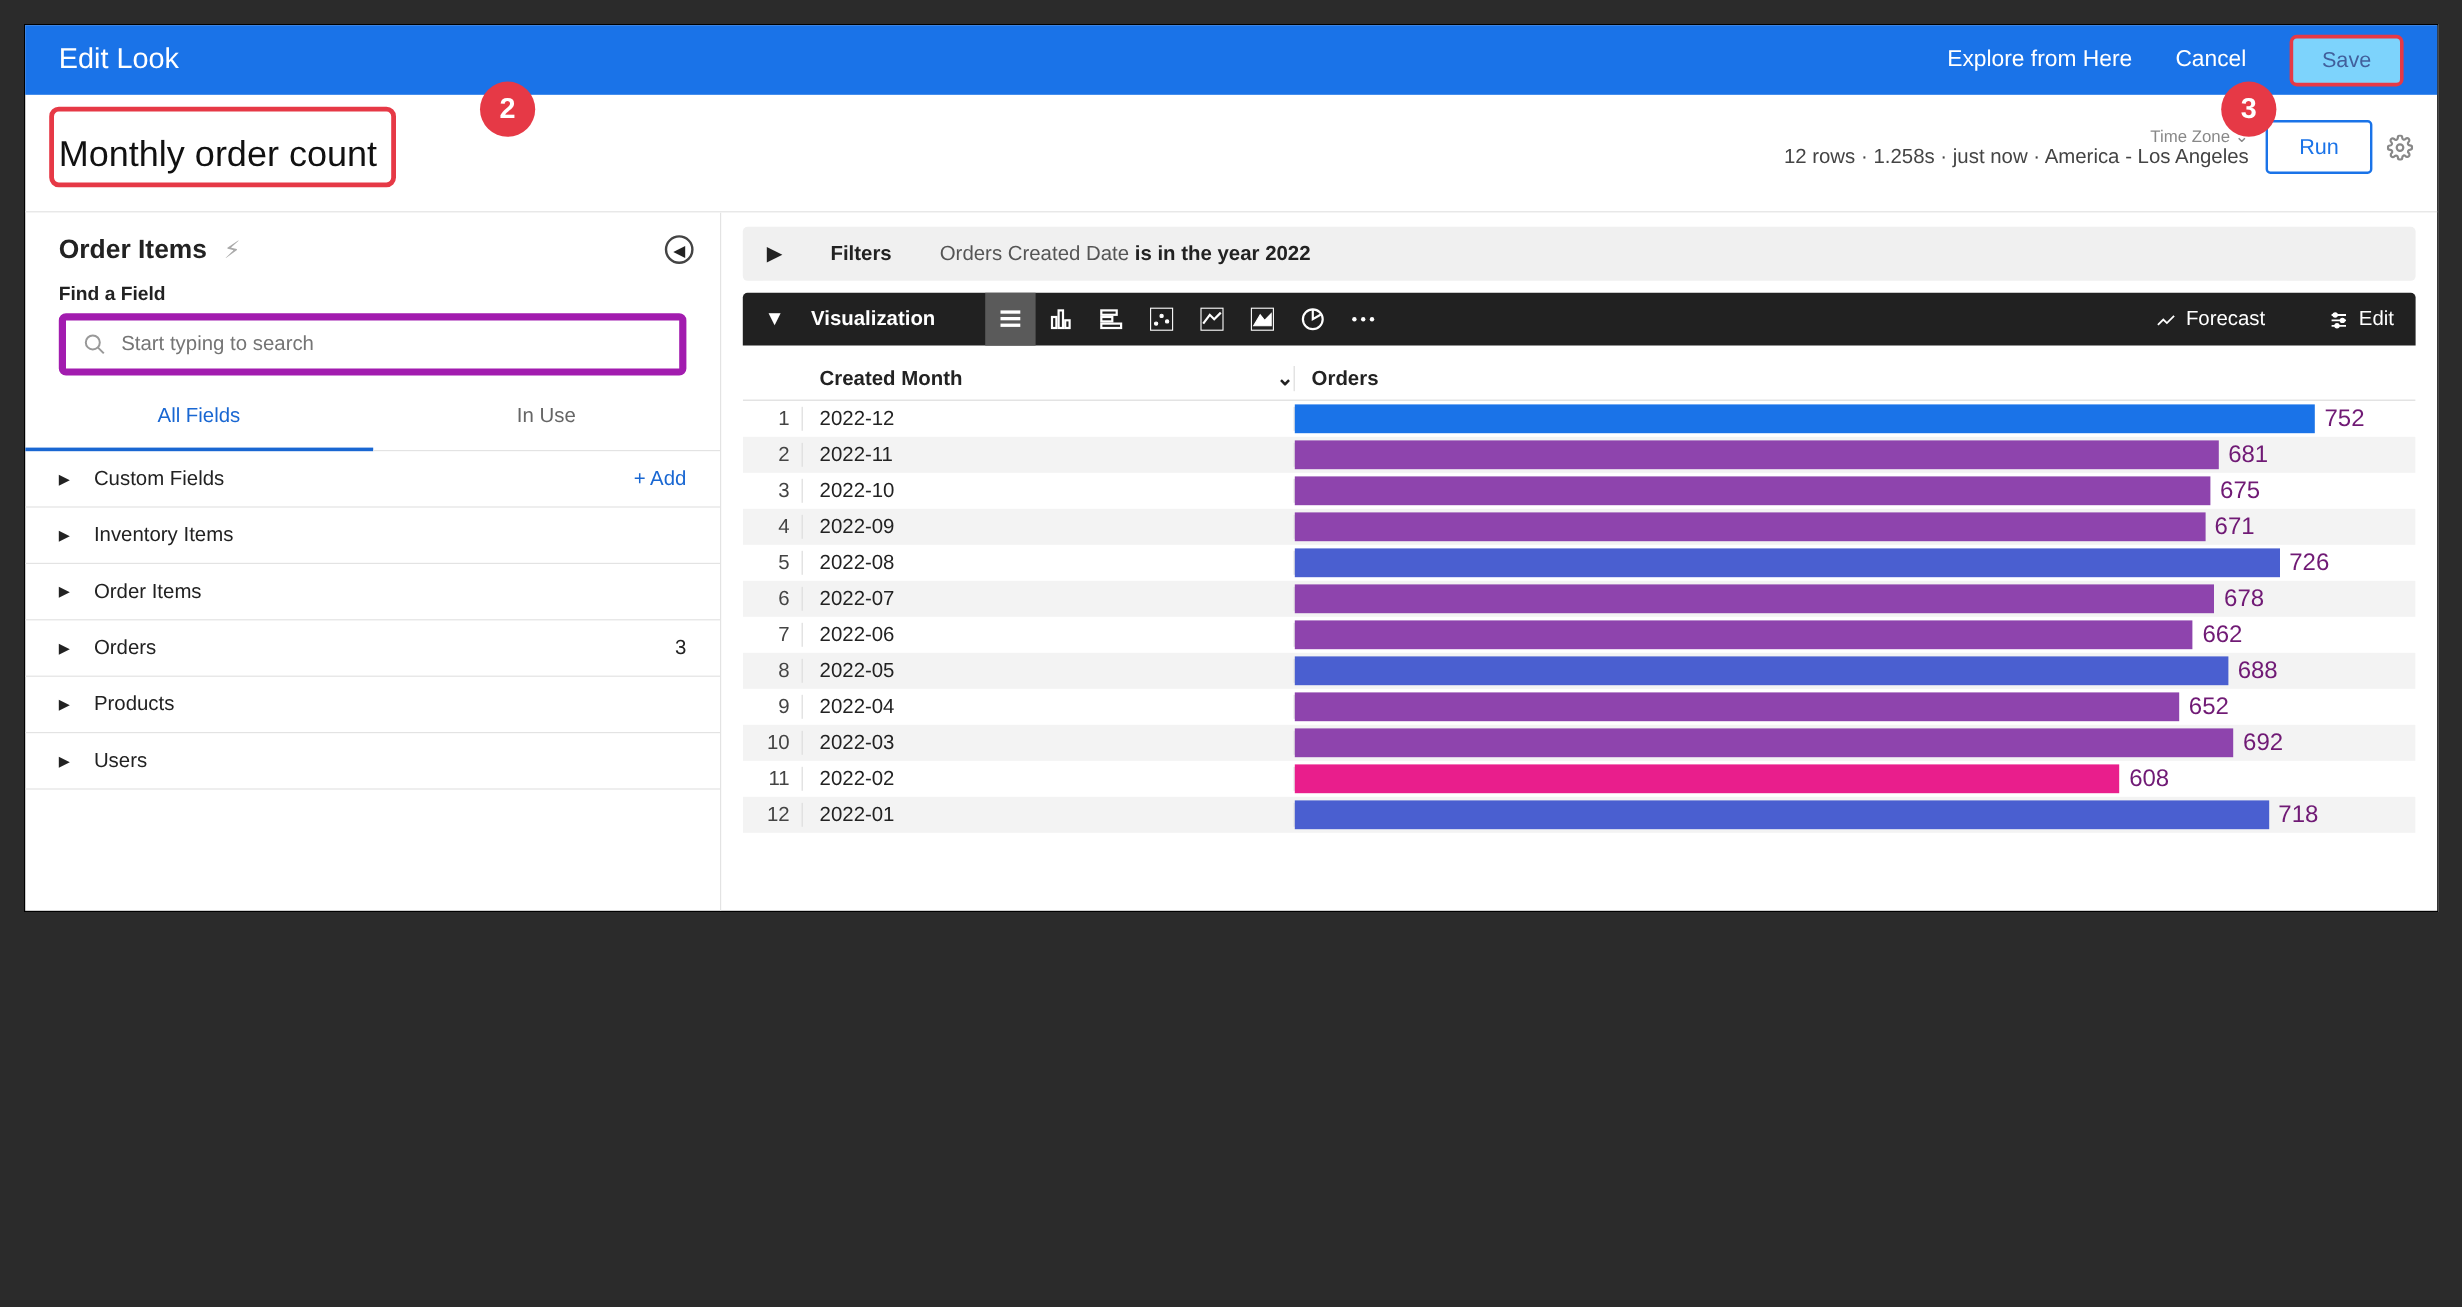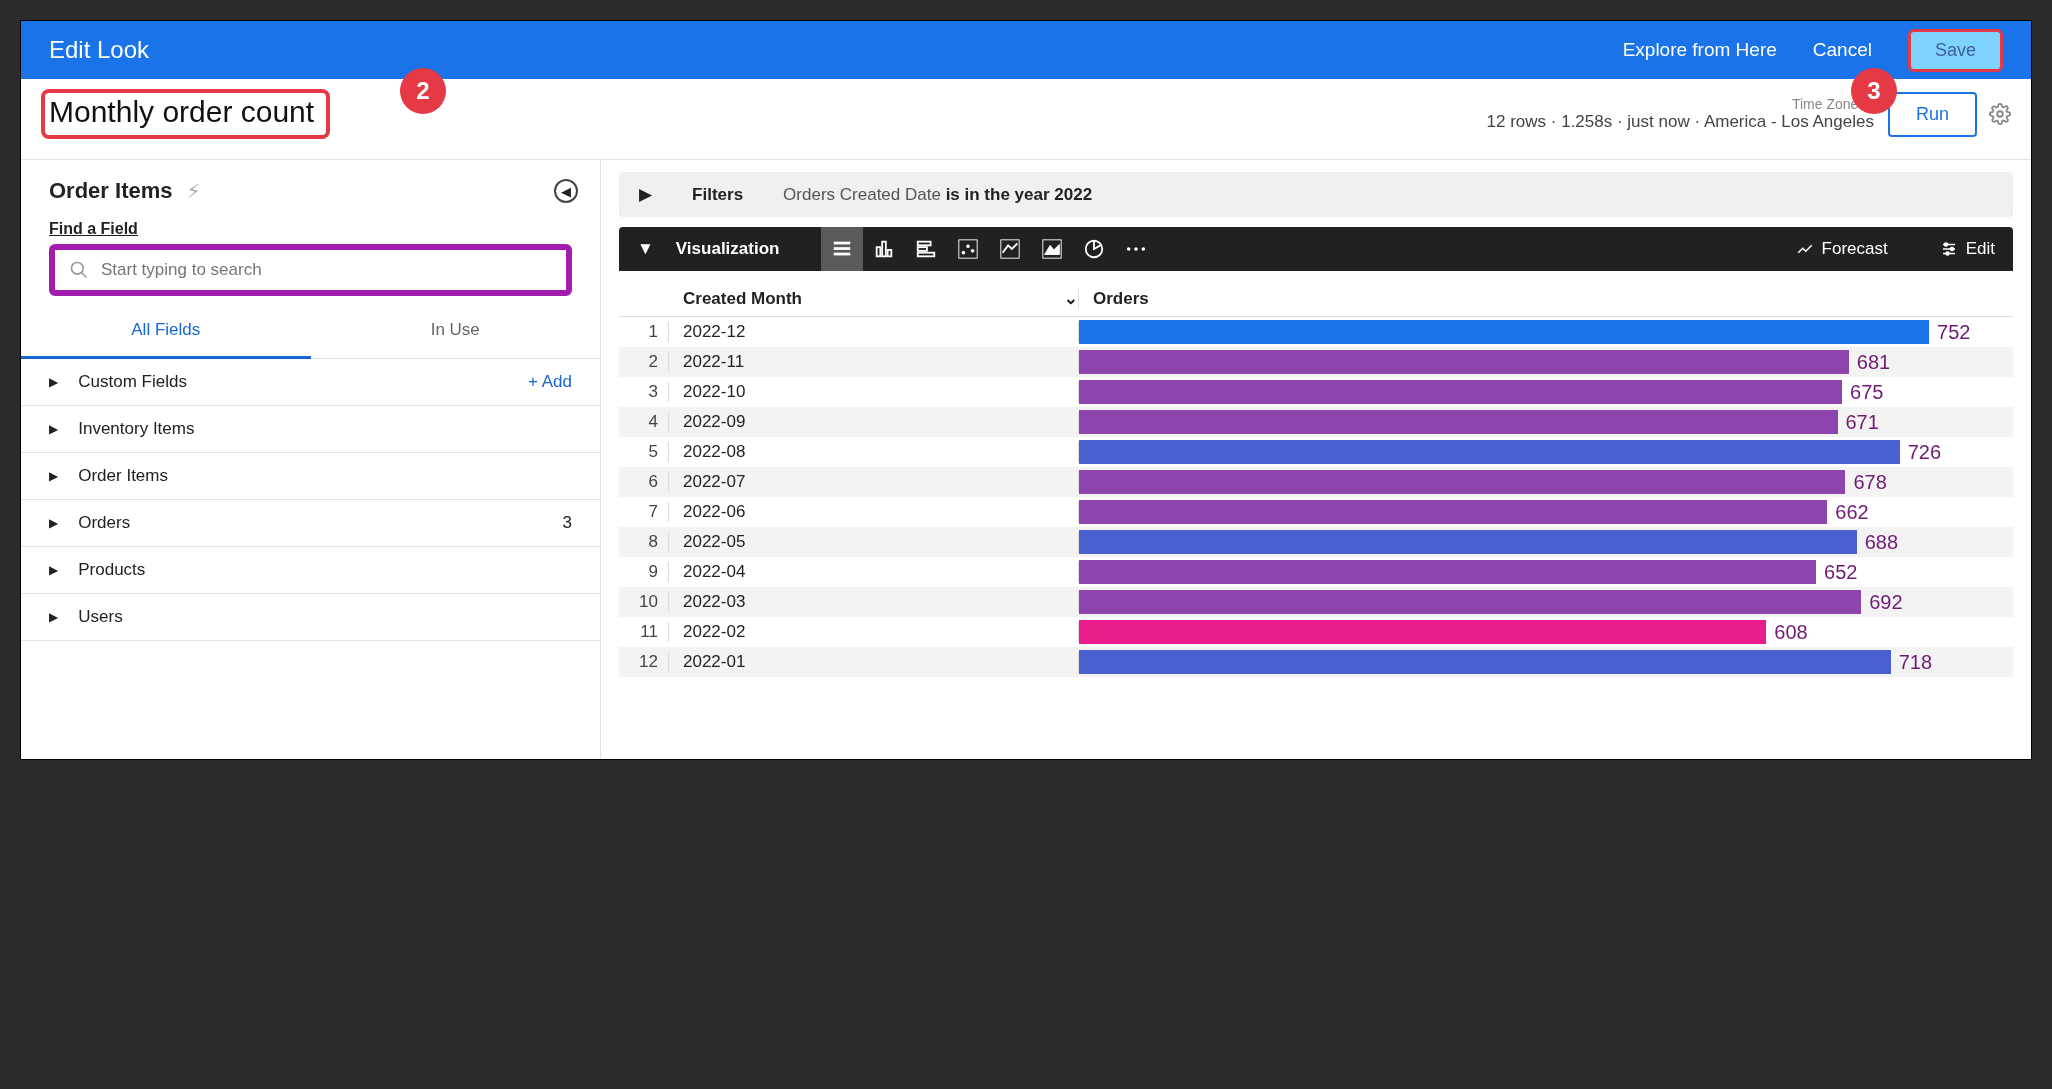--- a/index.html
+++ b/index.html
@@ -6,40 +6,40 @@
   body { background:#2b2b2b; font-family: Arial, Helvetica, sans-serif; padding:20px; color:#222; }
   .app { background:#fff; width:100%; height:740px; display:flex; flex-direction:column; border:1px solid #000; }
   
   .topbar { background:#1a73e8; color:#fff; height:58px; display:flex; align-items:center; padding:0 28px; }
   .topbar-title { font-size:24px; font-weight:400; }
   .topbar-spacer { flex:1; }
   .topbar-action { color:#fff; font-size:19px; margin-left:36px; cursor:pointer; }
   .save-btn { background:#7dd3fc; color:#415f9c; padding:8px 24px; border-radius:6px; font-size:18px; border:3px solid #e63946; margin-left:36px; }
   
   .titlebar { display:flex; align-items:center; padding:10px 20px 20px 20px; border-bottom:1px solid #e3e3e3; position:relative; }
-  .look-title-wrap { border:4px solid #e63946; border-radius:8px; padding:2px 12px 6px 4px; display:inline-block; }
+  .look-title-wrap { border:4px solid #e63946; border-radius:8px; padding:19px 12px 6px 4px; display:inline-block; }
   .look-title { font-size:30px; font-weight:400; color:#111; }
   .titlebar-spacer { flex:1; }
   .status-block { text-align:right; font-size:17px; color:#444; margin-right:14px; }
   .status-tz { color:#888; font-size:14px; }
   .run-btn { border:2px solid #1a73e8; color:#1a73e8; background:#fff; padding:10px 26px; font-size:18px; border-radius:4px; margin-right:12px; }
   .gear { width:22px; height:22px; color:#888; }
   
   .badge { position:absolute; width:46px; height:46px; border-radius:50%; background:#e63946; color:#fff; display:flex; align-items:center; justify-content:center; font-size:24px; font-weight:bold; }
   .badge2 { top:48px; left:380px; }
   .badge3 { top:48px; right:135px; }
   
   .main { flex:1; display:flex; overflow:hidden; }
   .sidebar { width:580px; border-right:1px solid #e3e3e3; display:flex; flex-direction:column; }
   .side-head { display:flex; align-items:center; gap:14px; padding:18px 22px 8px 28px; }
   .side-head h2 { font-size:22px; font-weight:700; }
   .bolt { color:#aaa; font-size:20px; }
   .side-head-sp { flex:1; }
   .collapse { width:24px; height:24px; border:2px solid #444; border-radius:50%; display:flex; align-items:center; justify-content:center; font-size:13px; }
-  .find-label { font-size:16px; font-weight:700; padding:8px 28px 6px;text-decoration:underline; }
+  .find-label { font-size:16px; font-weight:700; padding:8px 28px 6px; }
   .search { margin:0 28px 8px; border:6px solid #a21caf; border-radius:6px; display:flex; align-items:center; padding:10px 14px; gap:12px; }
   .search input { border:none; outline:none; font-size:17px; width:100%; color:#666; }
   .tabs { display:flex; }
   .tab { flex:1; text-align:center; padding:16px 0; font-size:17px; color:#666; border-bottom:1px solid #e3e3e3; }
   .tab.active { color:#1967d2; border-bottom:3px solid #1967d2; font-weight:500; }
   .field-row { display:flex; align-items:center; padding:13px 28px; border-bottom:1px solid #e3e3e3; font-size:17px; gap:20px; }
   .field-row .caret { font-size:12px; }
   .field-row .spacer { flex:1; }
   .add-link { color:#1967d2; font-weight:500; }
   
@@ -47,21 +47,21 @@
   .filters-bar { background:#f0f0f0; border-radius:4px; padding:12px 20px; display:flex; align-items:center; gap:40px; font-size:17px; }
   .filters-bar b { font-weight:700; }
   .filters-text { color:#555; }
   .filters-text strong { color:#222; }
   .viz-bar { background:#212121; color:#fff; display:flex; align-items:center; padding:0 18px; height:44px; gap:22px; font-size:17px; border-radius:4px 4px 0 0; }
   .viz-label { font-weight:600; }
   .viz-icons { display:flex; align-items:center; gap:0; margin-left:20px; }
   .viz-icon { width:42px; height:44px; display:flex; align-items:center; justify-content:center; }
   .viz-icon.active { background:#5a5a5a; }
   .viz-spacer { flex:1; }
-  .viz-action { display:flex; align-items:center; gap:8px; margin-left:30px; }
+  .viz-action { display:flex; align-items:flex-end; gap:8px; margin-left:30px; }
   
   .tbl { flex:1; overflow:auto; font-size:17px; }
   .thead { display:flex; border-bottom:1px solid #ddd; height:36px; align-items:center; font-weight:700; }
   .col-idx { width:50px; text-align:right; padding-right:10px; border-right:1px solid #ddd; }
   .col-month { width:410px; padding-left:14px; border-right:1px solid #ddd; display:flex; align-items:center; }
   .col-month .sp { flex:1; }
   .col-orders { flex:1; padding-left:14px; }
   .trow { display:flex; height:30px; align-items:center; }
   .trow.alt { background:#f3f3f3; }
   .trow .col-idx { font-weight:400; color:#444; }

